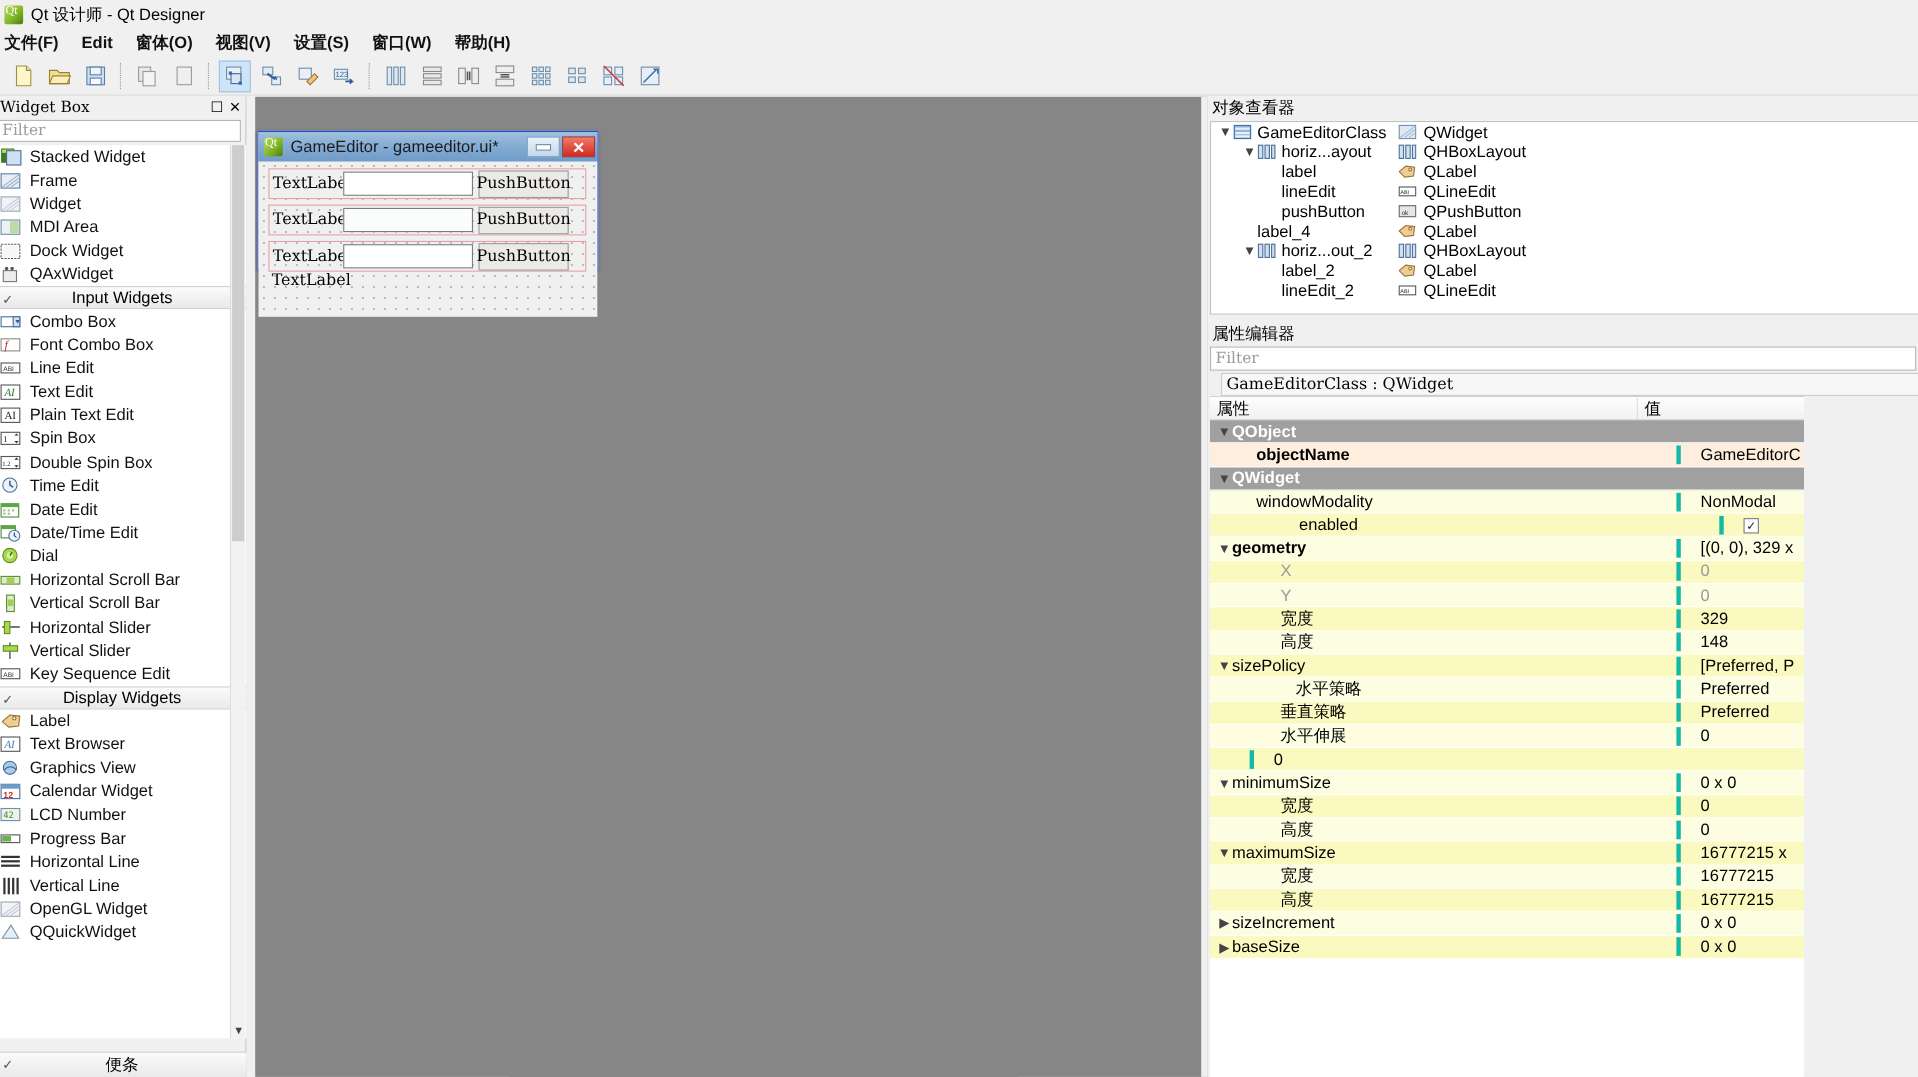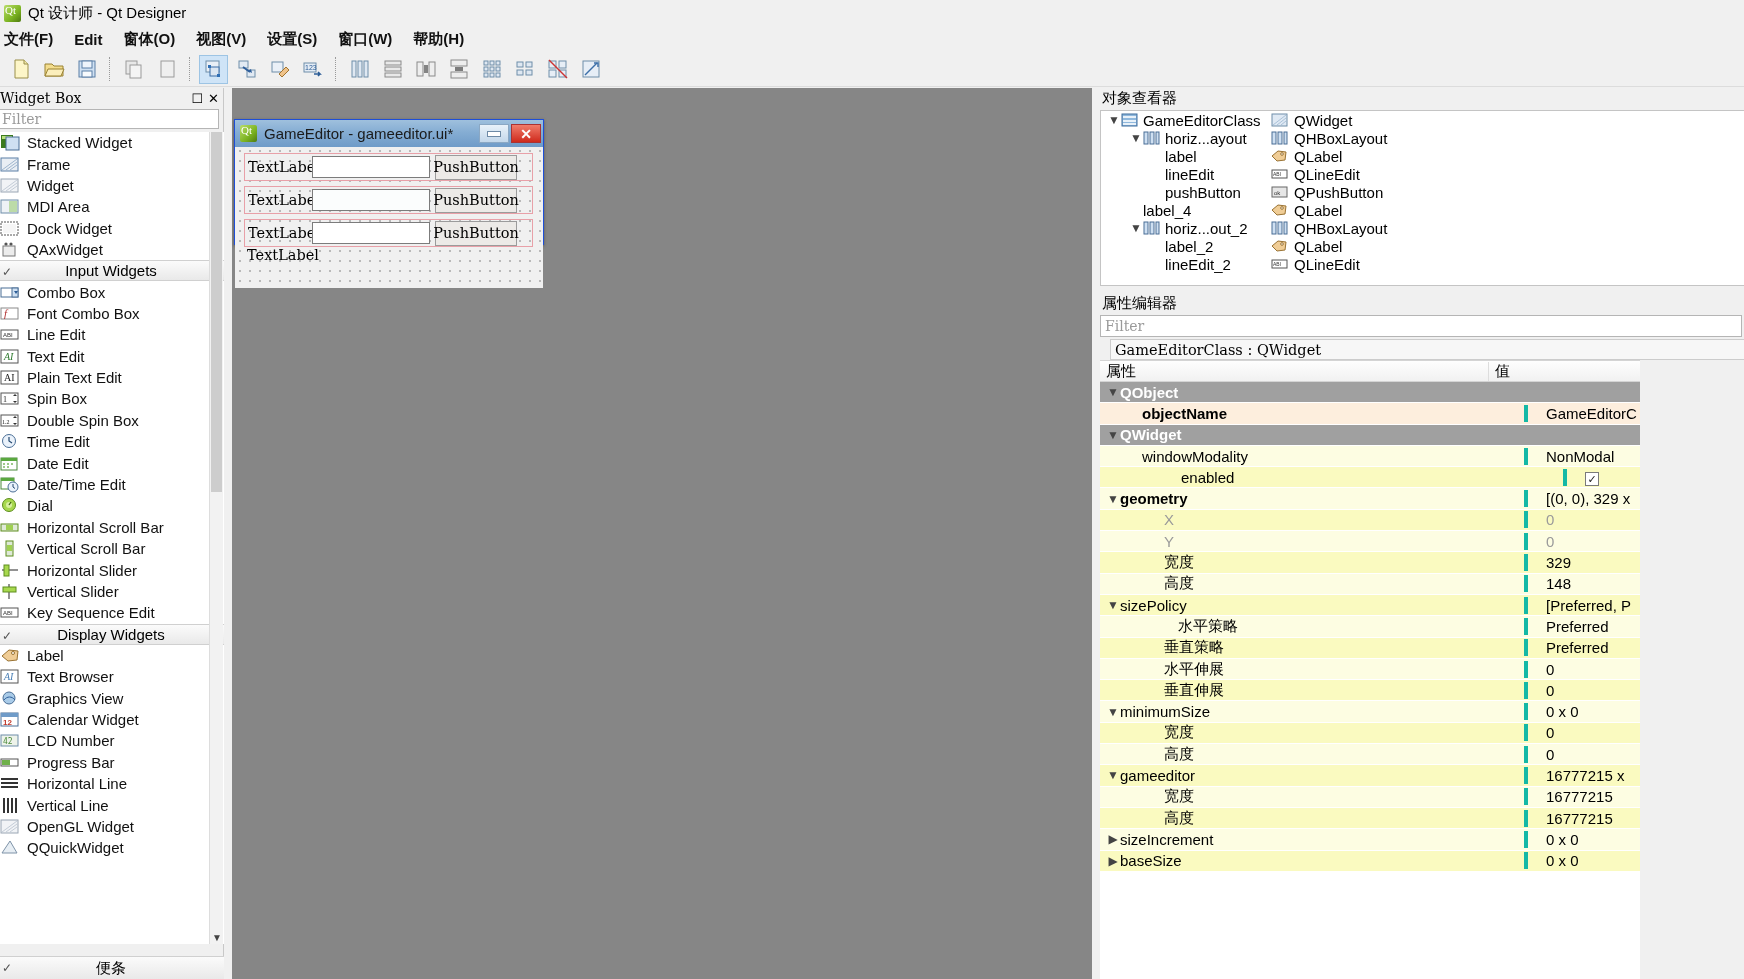--- a/index.html
+++ b/index.html
@@ -978,24 +978,20 @@
               <span class="pv"><span>Preferred</span></span>
             </div>
             <div class="pe-row y1">
               <span class="pn" style="padding-left: 50px;">
                 <span class="tw"></span>
                 <span>水平伸展</span>
               </span>
               <span class="pv"><span>0</span></span>
             </div>
             <div class="pe-row y2">
-              <span class="pn" style="padding-left: 50px;">
-                <span class="tw"></span>
-                <span>垂直伸展</span>
-              </span>
               <span class="pv"><span>0</span></span>
             </div>
             <div class="pe-row y1">
               <span class="pn" style="padding-left: 6px;">
                 <span class="tw">▼</span>
                 <span>minimumSize</span>
               </span>
               <span class="pv"><span>0 x 0</span></span>
             </div>
             <div class="pe-row y2">
@@ -1008,21 +1004,21 @@
             <div class="pe-row y1">
               <span class="pn" style="padding-left: 50px;">
                 <span class="tw"></span>
                 <span>高度</span>
               </span>
               <span class="pv"><span>0</span></span>
             </div>
             <div class="pe-row y2">
               <span class="pn" style="padding-left: 6px;">
                 <span class="tw">▼</span>
-                <span>gameeditor</span>
+                <span>maximumSize</span>
               </span>
               <span class="pv"><span>16777215 x</span></span>
             </div>
             <div class="pe-row y1">
               <span class="pn" style="padding-left: 50px;">
                 <span class="tw"></span>
                 <span>宽度</span>
               </span>
               <span class="pv"><span>16777215</span></span>
             </div>

